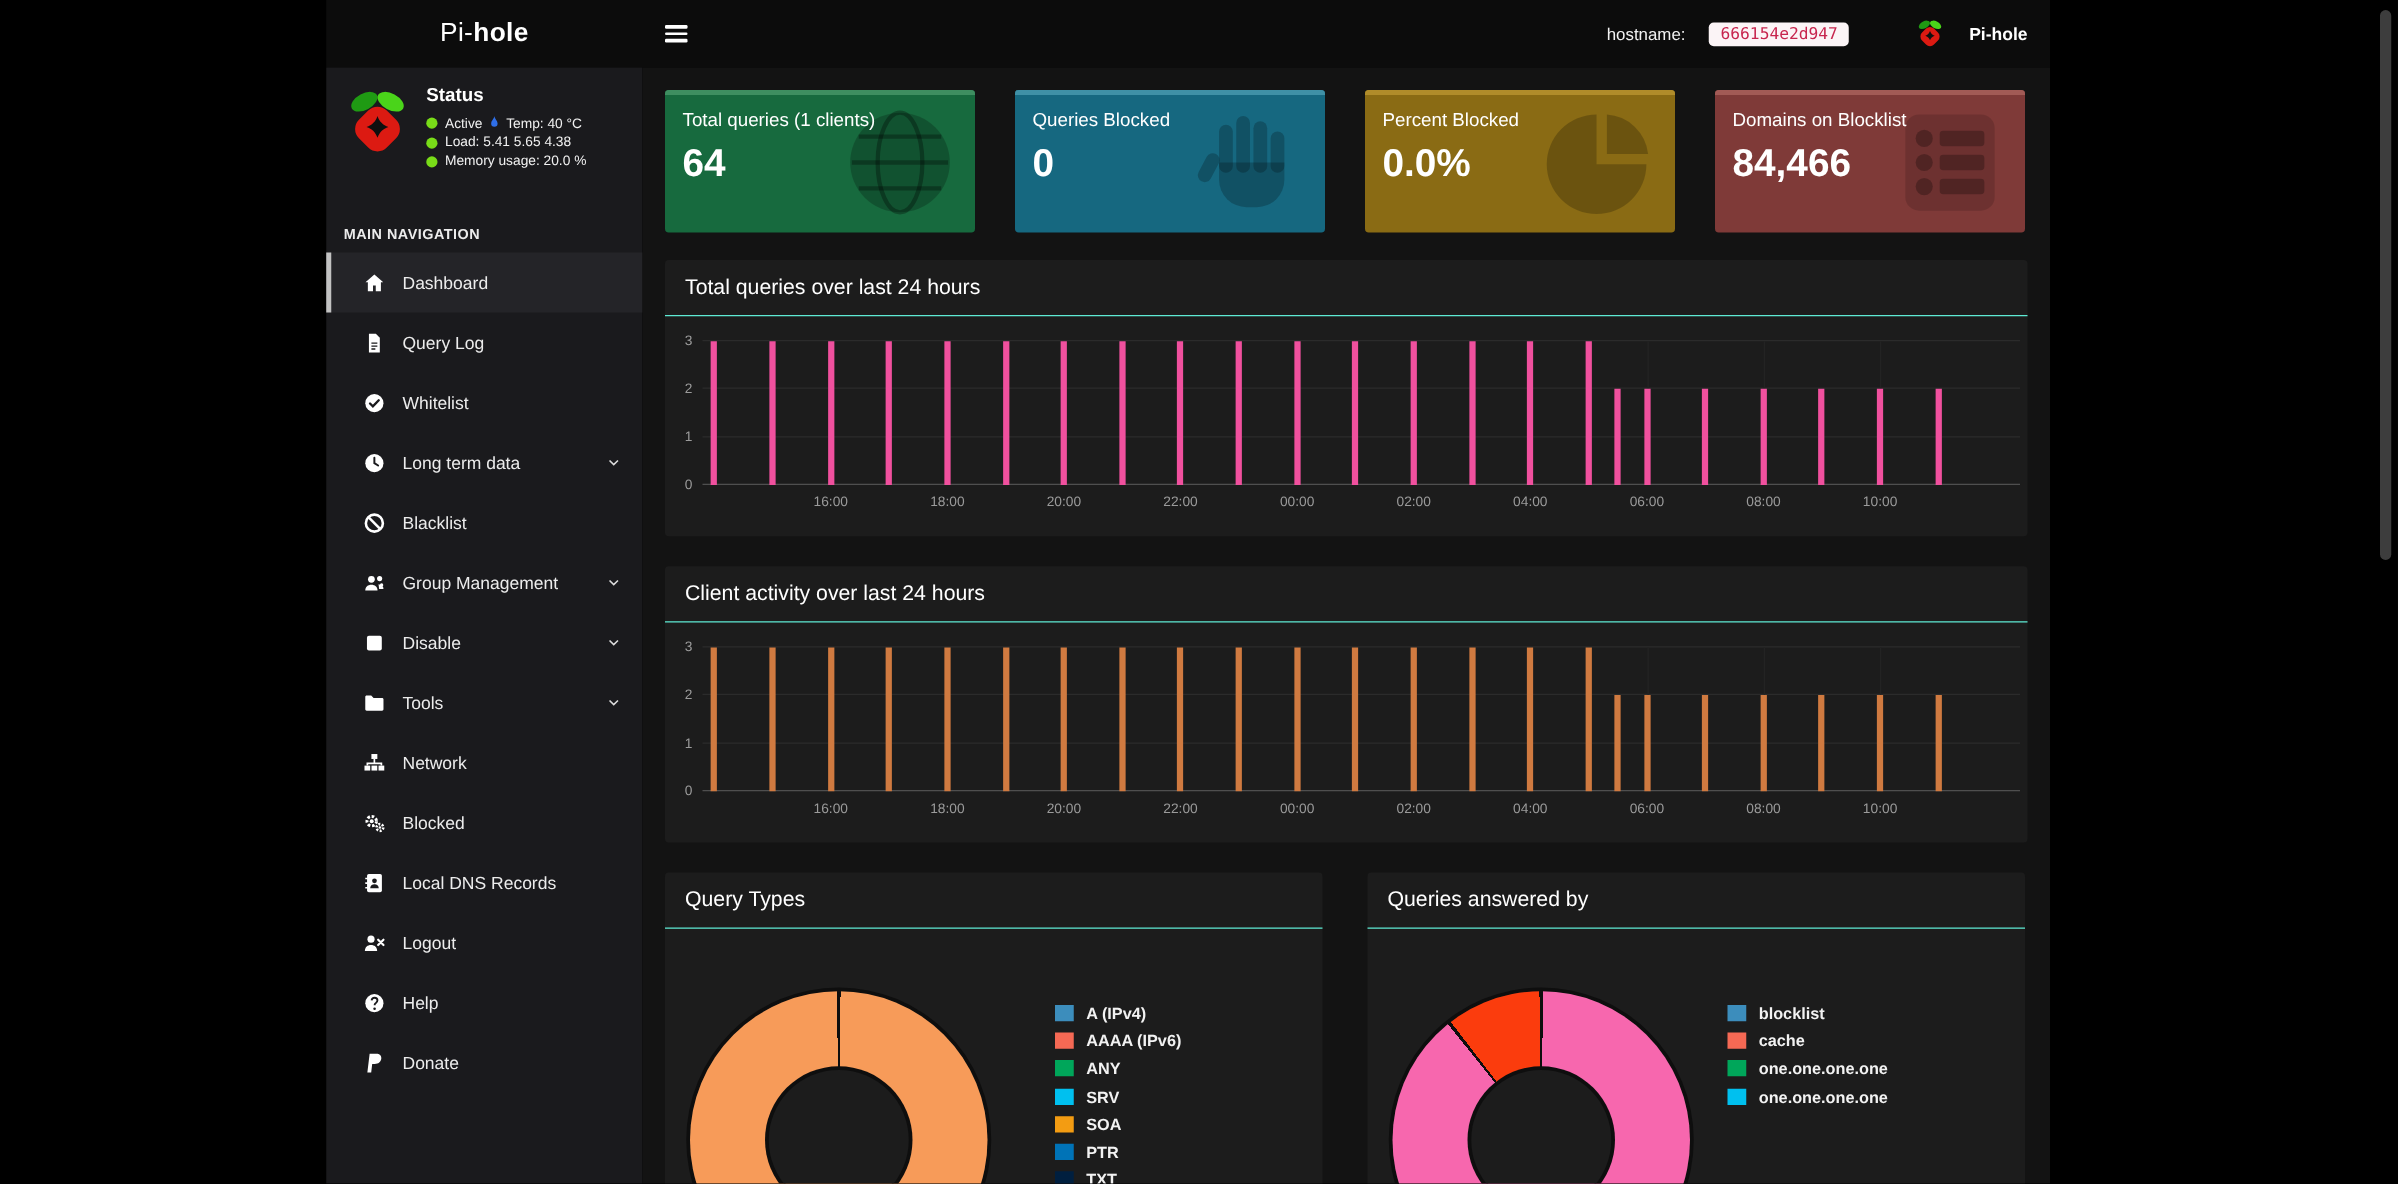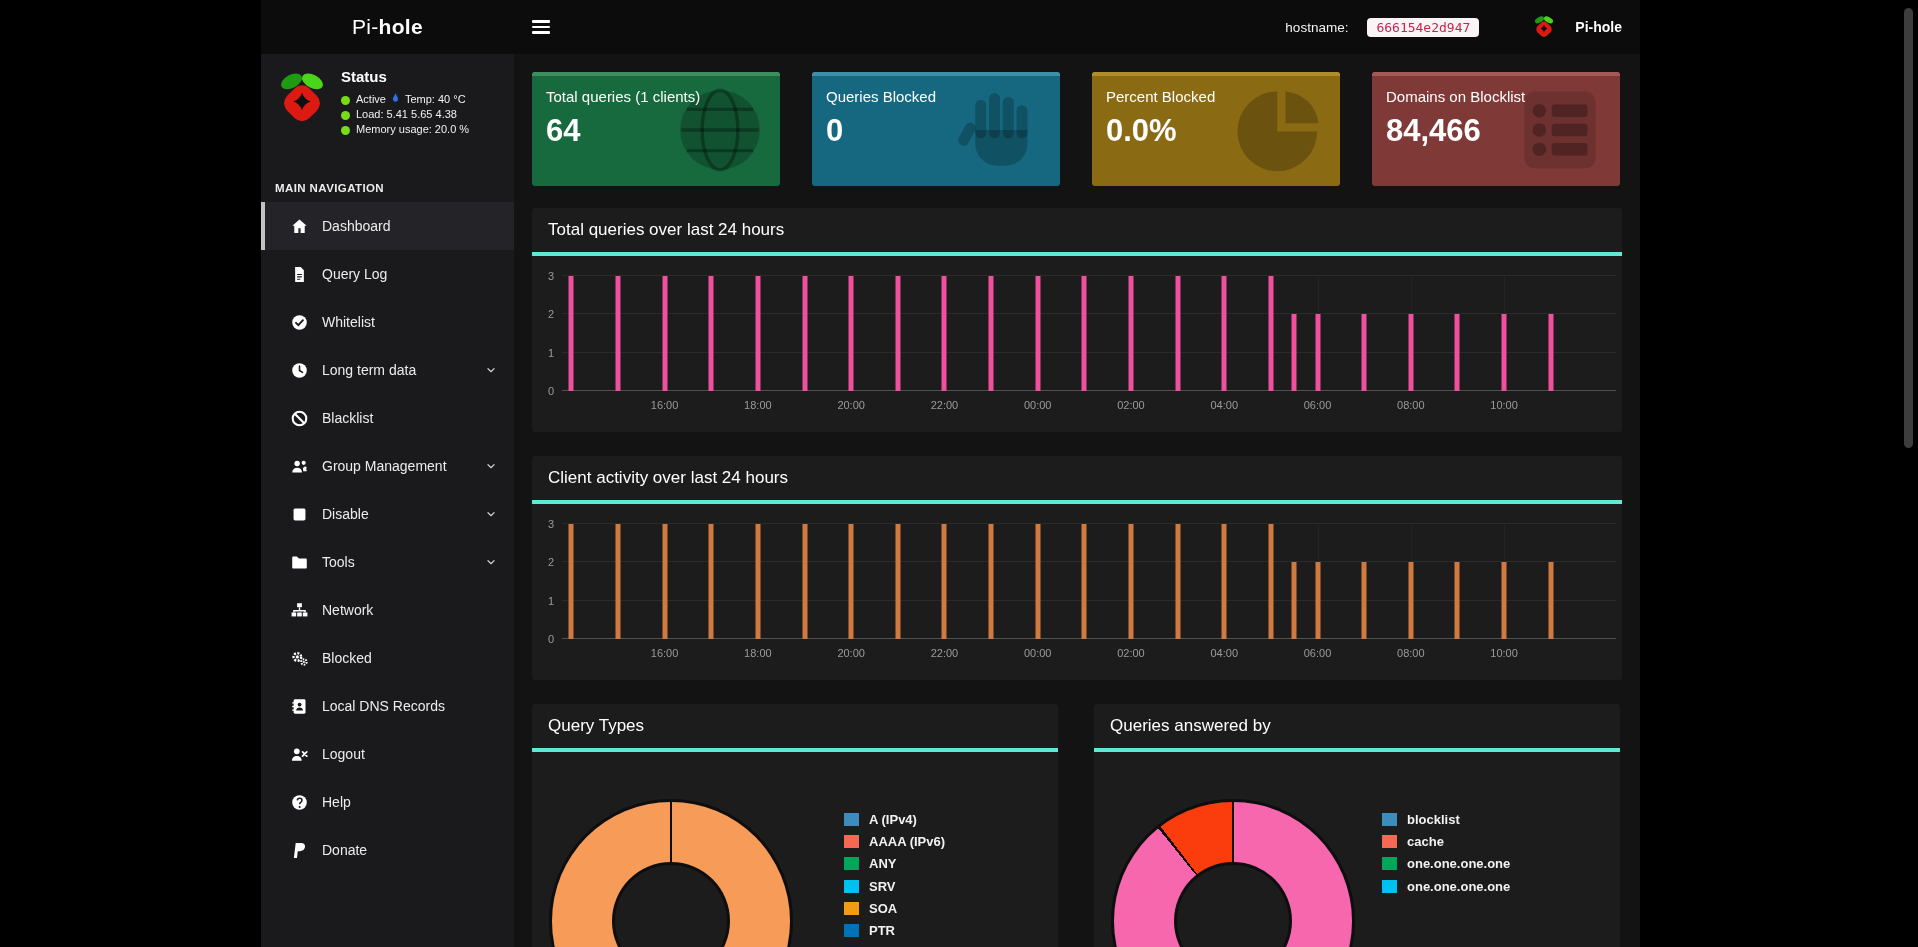--- a/index.html
+++ b/index.html
@@ -25,21 +25,21 @@
   
   .wrapper{display:flex;height:893px;}
   .sidebar{width:253px;background:#1a1a1d;flex:none;}
   .content{flex:1;background:#131313;padding:18px;overflow:hidden;position:relative;}
 
   
   .user-panel{display:flex;padding:10px 10px 8px 13px;height:96px;align-items:flex-start;}
   .rasp-lg{width:56px;height:56px;margin-top:6px;flex:none;}
   .status-block{margin-left:11px;}
   .status-title{font-size:15px;font-weight:700;margin:4px 0 7px;}
-  .status-row{display:flex;align-items:flex-end;font-size:11px;color:#f1f1f1;margin-bottom:3px;white-space:nowrap;}
+  .status-row{display:flex;align-items:center;font-size:11px;color:#f1f1f1;margin-bottom:3px;white-space:nowrap;}
   .dot{width:9px;height:9px;border-radius:50%;background:#79dc18;margin-right:6px;flex:none;}
   .flame{width:11px;height:13px;margin:0 4px;}
   .nav-label{font-size:11.5px;font-weight:700;color:#ececec;letter-spacing:.4px;padding:14px 14px 8px;}
   .nav-menu{list-style:none;margin:0;padding:0;}
   .nav-item{height:48px;display:flex;align-items:center;padding:0 14px 0 25px;cursor:pointer;
             border-left:4px solid transparent;font-size:14px;color:#ececec;position:relative;}
   .nav-item.active{background:#242428;border-left-color:#c2c2c2;}
   .nav-icon{width:19px;height:19px;margin-right:13px;flex:none;color:#fff;}
   .nav-icon svg{width:100%;height:100%;display:block;}
   .nav-chevron{position:absolute;right:16px;width:14px;height:14px;color:#dcdcdc;}
@@ -49,21 +49,21 @@
   .cards{display:flex;gap:32px;margin-bottom:22px;}
   .card{width:248px;height:114px;border-radius:3px;position:relative;overflow:hidden;box-sizing:border-box;}
   .card::before{content:"";position:absolute;left:0;top:0;right:0;height:4px;background:var(--top);}
   .card-label{font-size:15px;color:#fff;padding:16px 17px 0 14px;position:relative;z-index:2;}
   .card-value{font-size:31px;font-weight:700;color:#fff;padding:8px 0 0 14px;position:relative;z-index:2;}
   .card-icon{position:absolute;right:16px;top:14px;width:88px;height:88px;z-index:1;}
   .card-icon svg{width:100%;height:100%;display:block;}
 
   
   .box{background:#1c1c1c;border-radius:3px;margin-bottom:24px;}
-  .box-header{padding:12px 16px;font-size:17px;color:#fff;border-bottom:4px solid #5eead4;}
+  .box-header{padding:12px 16px;font-size:17px;color:#fff;border-bottom:1px solid #5eead4;}
   .chart-body{position:relative;height:176px;margin:0 6px 0 10px;}
   .plot{position:absolute;left:20px;right:0;top:20px;height:115px;}
   .gl-h{position:absolute;left:0;right:0;height:1px;background:#2b2b2b;}
   .gl-h.zero{background:#4f4f4f;}
   .gl-v{position:absolute;top:0;bottom:0;width:1px;background:#232323;}
   .ylab{position:absolute;left:-32px;width:24px;text-align:right;font-size:11px;color:#9b9b9b;transform:translateY(50%);}
   .xlab{position:absolute;top:123px;transform:translateX(-50%);font-size:11px;color:#9b9b9b;white-space:nowrap;}
   .bar{position:absolute;bottom:0;width:5px;transform:translateX(-50%);}
 
   

